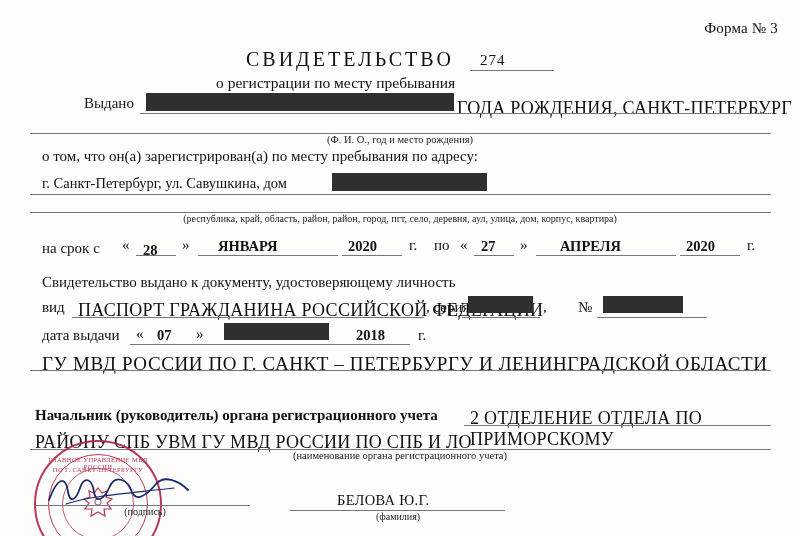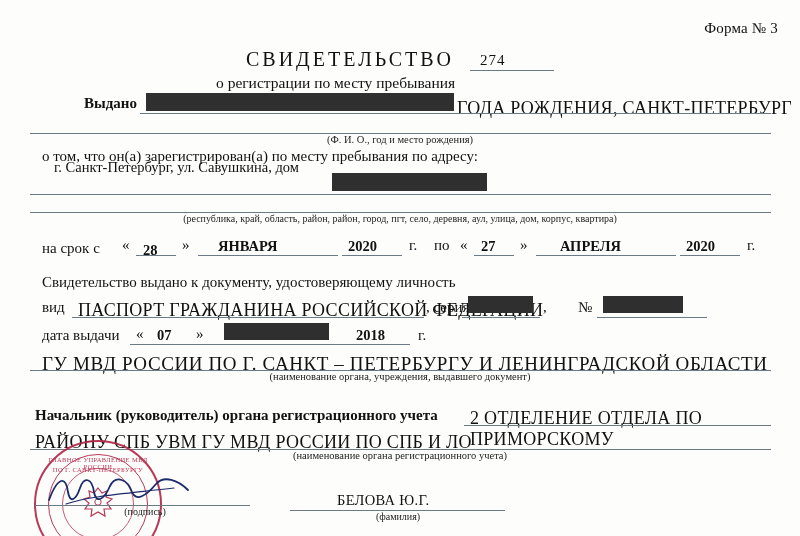--- a/index.html
+++ b/index.html
@@ -146,31 +146,31 @@
 
 <div class="page">
 
   <div class="abs form-no" style="right:22px; top:20px;">Форма № 3</div>
 
   <div class="abs title-main" style="left:246px; top:48px;">СВИДЕТЕЛЬСТВО</div>
   <div class="abs num-274" style="left:480px; top:52px;">274</div>
   <div class="rule" style="left:470px; top:70px; width:84px;"></div>
   <div class="abs title-sub" style="left:216px; top:74px;">о регистрации по месту пребывания</div>
 
-  <div class="abs lbl" style="left:84px; top:95px;font-weight:bold;">Выдано</div>
+  <div class="abs lbl" style="left:84px; top:95px;">Выдано</div>
   <div class="redact" style="left:146px; top:93px; width:308px; height:18px;"></div>
   <div class="abs val-caps" style="left:457px; top:98px;">ГОДА РОЖДЕНИЯ, САНКТ-ПЕТЕРБУРГ</div>
   <div class="rule" style="left:140px; top:113px; width:631px;"></div>
 
   <div class="rule" style="left:30px; top:133px; width:741px;"></div>
   <div class="abs lbl-sm" style="left:300px; top:134px; width:200px;">(Ф. И. О., год и место рождения)</div>
 
   <div class="abs lbl" style="left:42px; top:148px;">о том, что он(а) зарегистрирован(а) по месту пребывания по адресу:</div>
 
-  <div class="abs val" style="left:42px; top:159px;margin-left:12px;">г. Санкт-Петербург, ул. Савушкина, дом</div>
+  <div class="abs val" style="left:42px; top:175px;">г. Санкт-Петербург, ул. Савушкина, дом</div>
   <div class="redact" style="left:332px; top:173px; width:155px; height:18px;"></div>
   <div class="rule" style="left:30px; top:194px; width:741px;"></div>
   <div class="rule" style="left:30px; top:212px; width:741px;"></div>
   <div class="abs lbl-sm2" style="left:150px; top:213px; width:500px;">(республика, край, область, район, район, город, пгт, село, деревня, аул, улица, дом, корпус, квартира)</div>
 
   <div class="abs lbl" style="left:42px; top:240px;">на срок с</div>
   <div class="abs quote" style="left:122px; top:237px;">«</div>
   <div class="abs val-bold" style="left:143px; top:242px;">28</div>
   <div class="rule" style="left:136px; top:255px; width:40px;"></div>
   <div class="abs quote" style="left:182px; top:237px;">»</div>
@@ -207,21 +207,20 @@
   <div class="abs quote" style="left:136px; top:326px;">«</div>
   <div class="abs val-bold" style="left:157px; top:327px;">07</div>
   <div class="abs quote" style="left:196px; top:326px;">»</div>
   <div class="redact" style="left:224px; top:323px; width:105px; height:17px;"></div>
   <div class="abs val-bold" style="left:356px; top:327px;">2018</div>
   <div class="rule" style="left:130px; top:344px; width:280px;"></div>
   <div class="abs lbl" style="left:418px; top:327px;">г.</div>
 
   <div class="abs spaced" style="left:42px; top:353px;">ГУ  МВД  РОССИИ  ПО  Г. САНКТ – ПЕТЕРБУРГУ  И  ЛЕНИНГРАДСКОЙ ОБЛАСТИ</div>
   <div class="rule" style="left:30px; top:370px; width:741px;"></div>
-  <div class="abs lbl-sm" style="left:250px; top:371px; width:300px;">(наименование органа, учреждения, выдавшего документ)</div>
 
   <div class="abs lbl" style="left:35px; top:407px;font-weight:bold;">Начальник (руководитель) органа регистрационного учета</div>
   <div class="abs val-caps" style="left:470px; top:408px;">2 ОТДЕЛЕНИЕ ОТДЕЛА  ПО ПРИМОРСКОМУ</div>
   <div class="rule" style="left:464px; top:425px; width:307px;"></div>
   <div class="abs val-caps" style="left:35px; top:432px;">РАЙОНУ СПБ УВМ  ГУ  МВД РОССИИ  ПО СПБ  И  ЛО</div>
   <div class="rule" style="left:30px; top:449px; width:741px;"></div>
   <div class="abs lbl-sm" style="left:260px; top:450px; width:280px;">(наименование органа регистрационного учета)</div>
 
   <div class="stamp">
     <div class="stamp-inner"></div>

